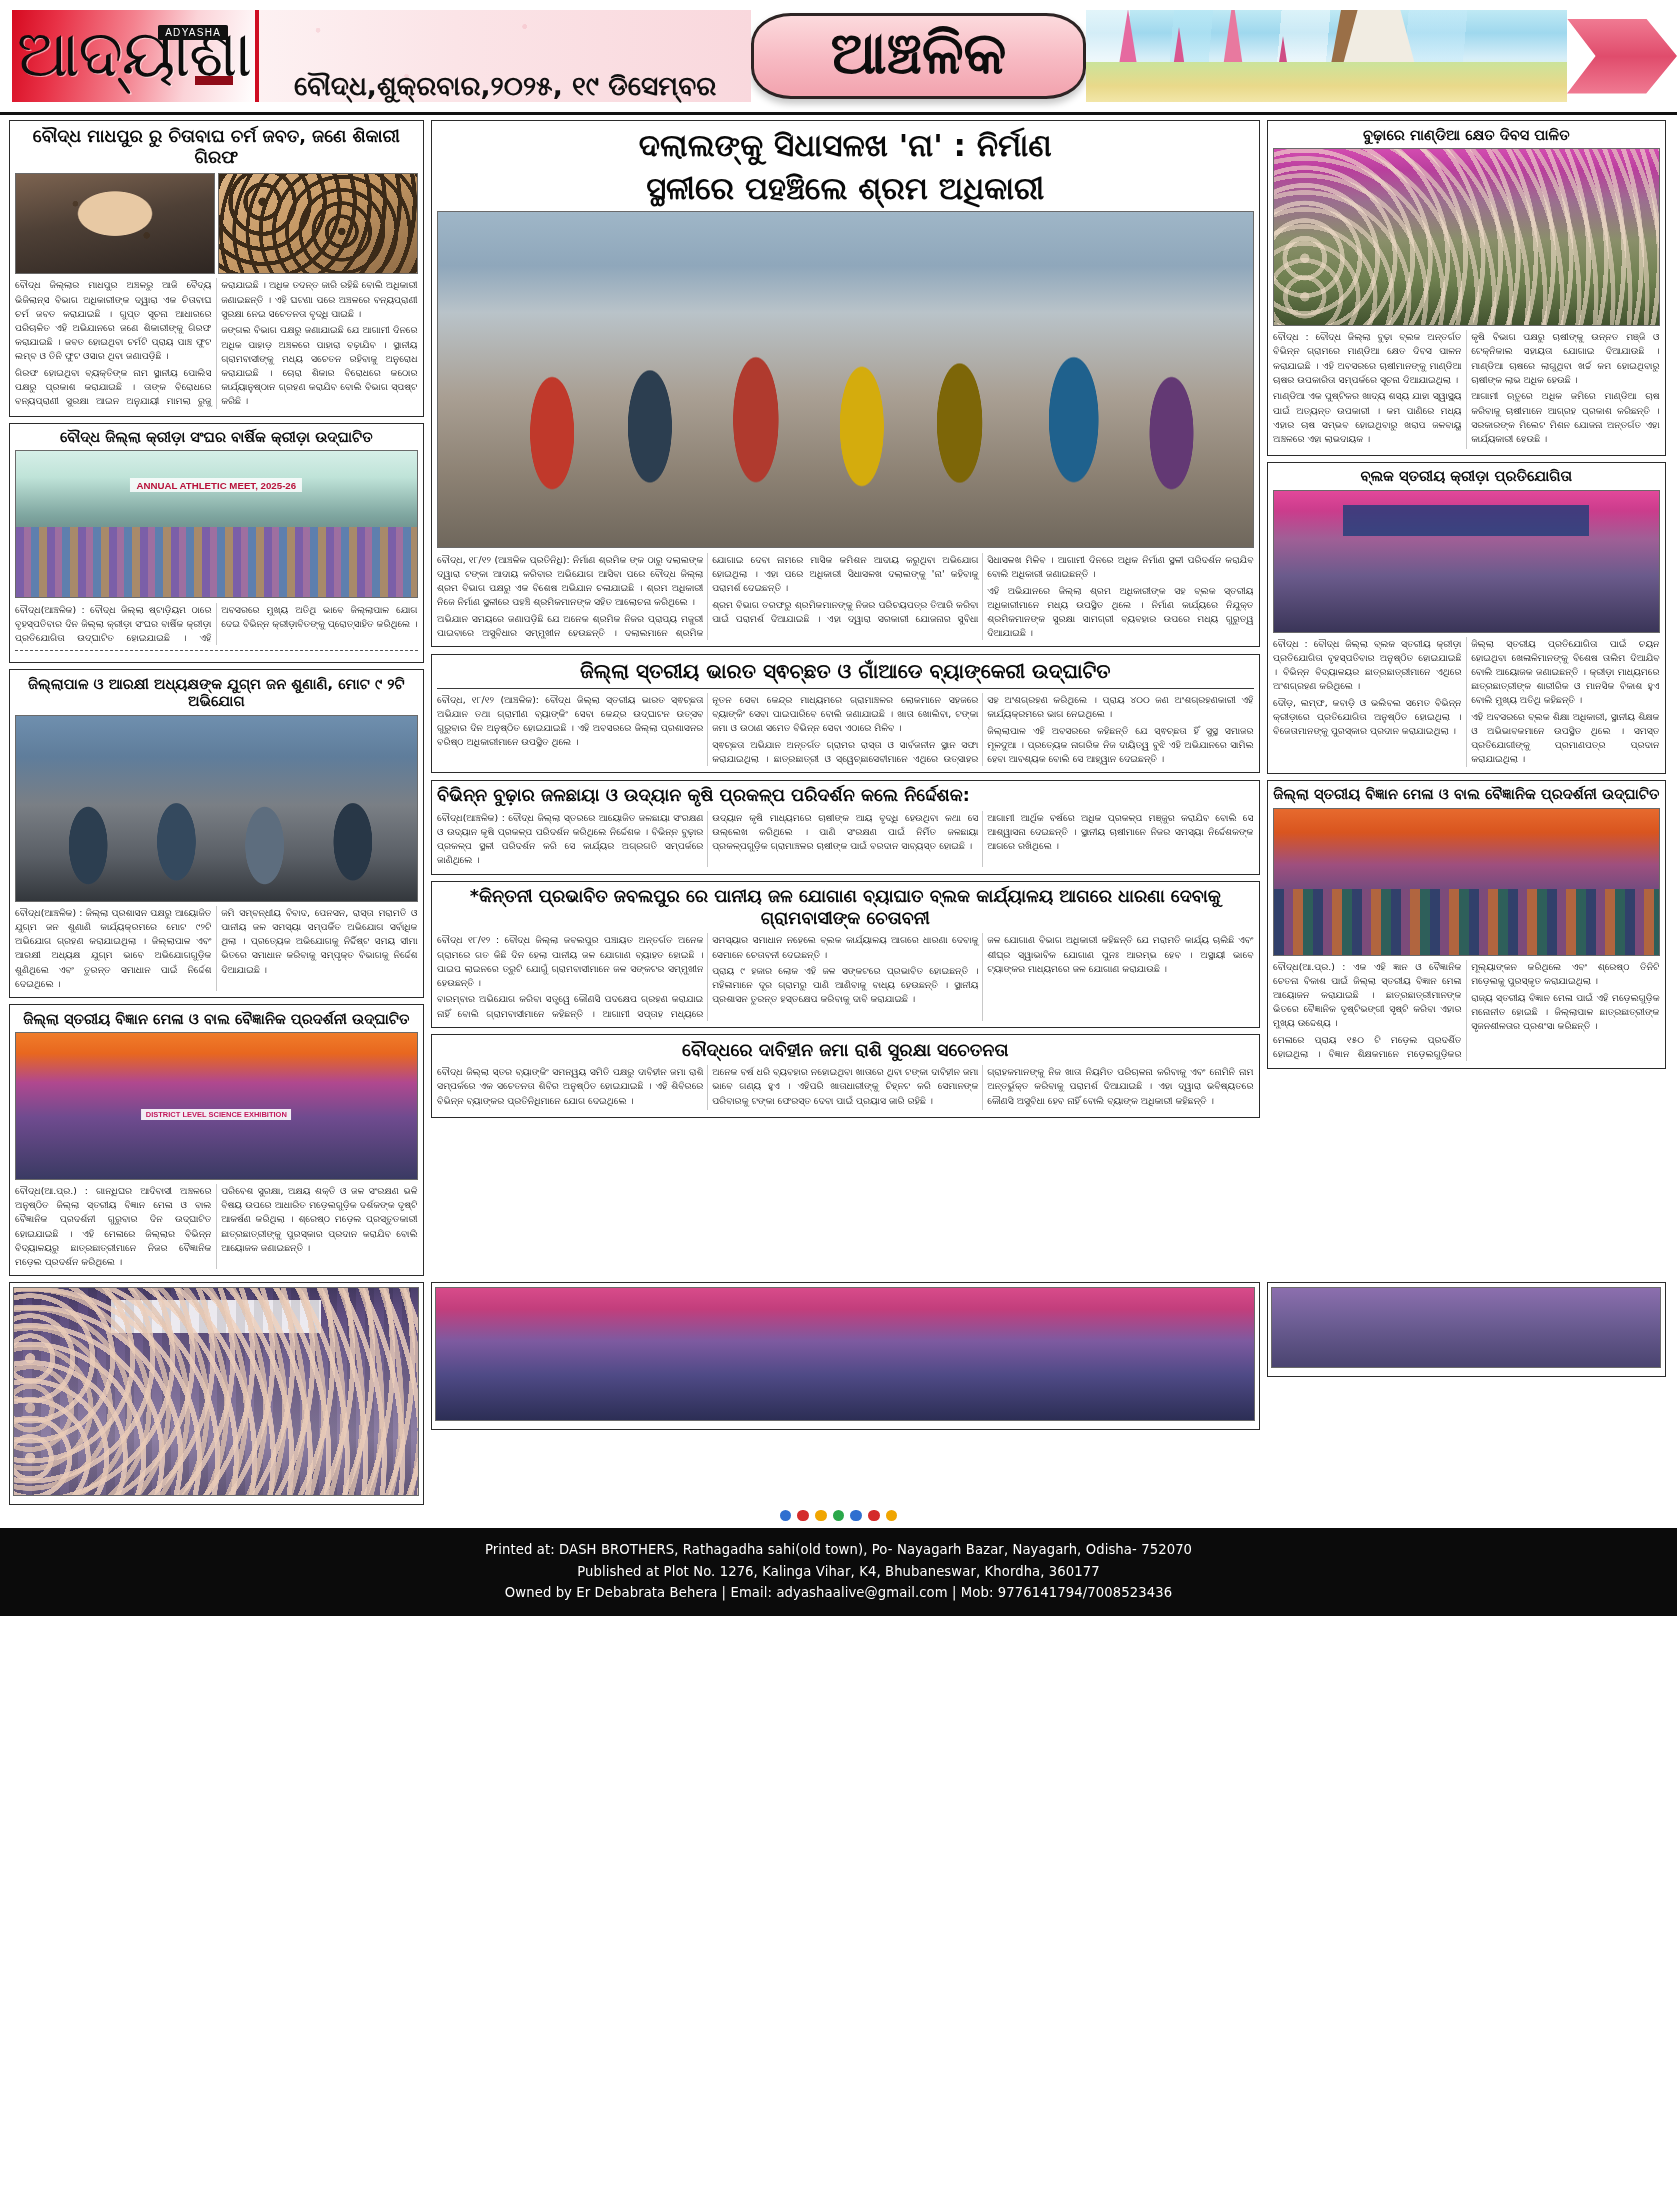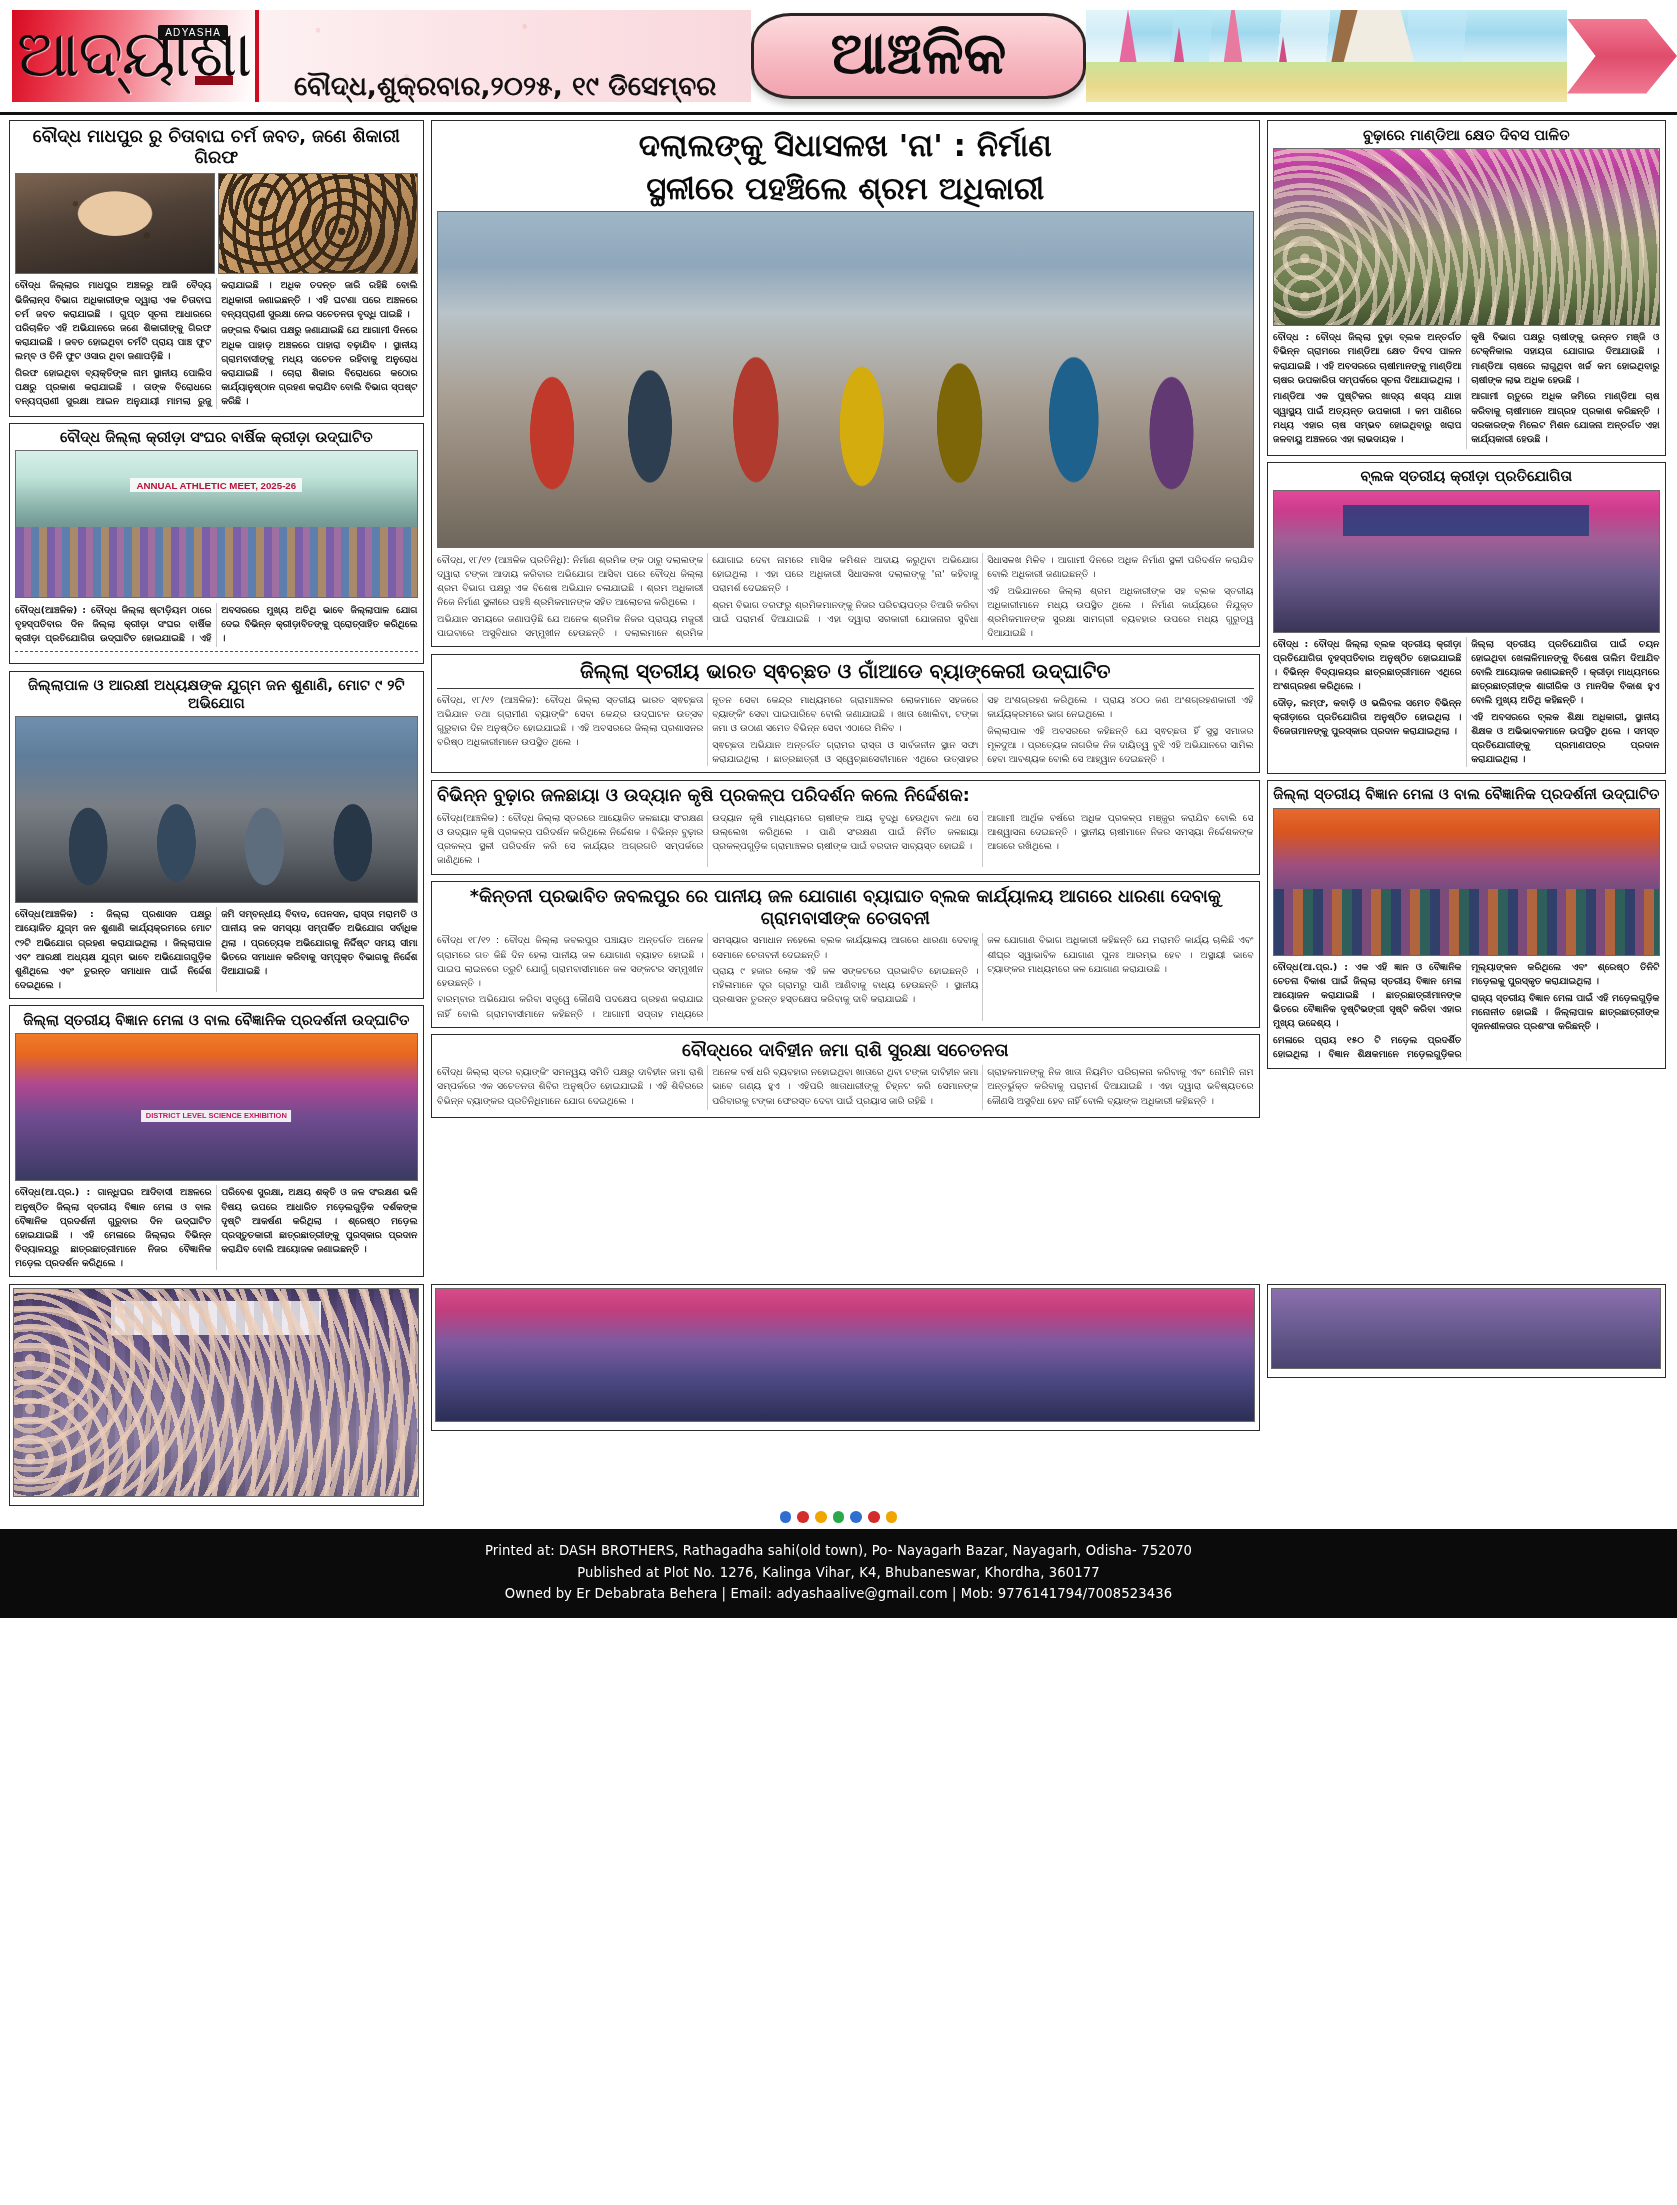--- a/index.html
+++ b/index.html
@@ -217,21 +217,21 @@
   }
 
   .body-text {
     font-family: "DejaVu Sans", sans-serif;
     font-size: 9.3px;
     line-height: 1.52;
     color: #101010;
     text-align: justify;
     hyphens: auto;
   }
-  .body-text.two { column-count: 2; column-gap: 9.7px; column-rule: 0.4px solid #c8c8c8; font-weight: bold; }
+  .body-text.two { column-count: 2; column-gap: 9.7px; column-rule: 0.4px solid #c8c8c8; }
   .body-text.three { column-count: 3; column-gap: 8.8px; column-rule: 0.4px solid #c8c8c8; }
   .body-text p { margin-bottom: 2.6px; }
 
   
   .photo {
     position: relative;
     width: 100%;
     border: 0.9px solid #6a6a6a;
     margin-bottom: 4.4px;
     overflow: hidden;

